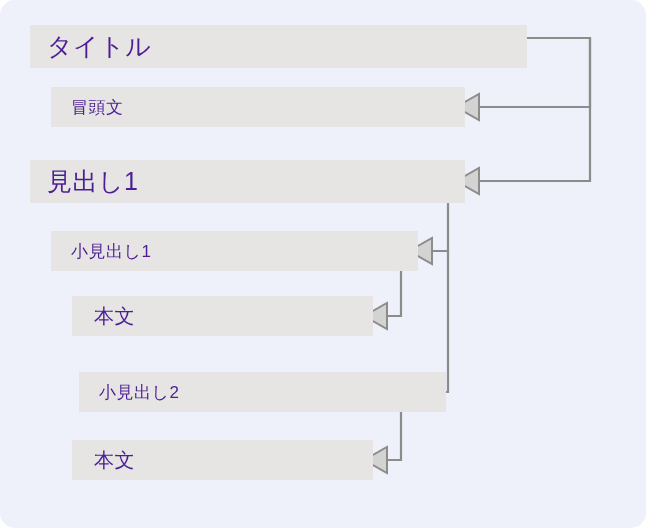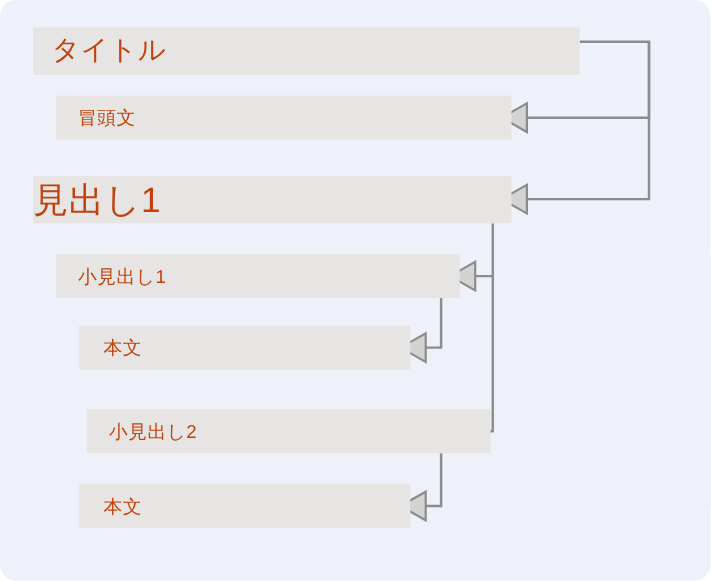--- a/index.html
+++ b/index.html
@@ -28,40 +28,40 @@
     border-radius: 15px;
   }
   .bar {
     position: absolute;
     background: #e6e5e3;
     display: flex;
     align-items: center;
     box-sizing: border-box;
   }
   .bar > .bar-label {
-    color: #c2410c;
+    color: #4c1d95;
     white-space: nowrap;
     line-height: 1;
     letter-spacing: 0.5px;
   }
   
   .lvl-title      { left: 30px;  width: 497px; height: 43px; }
   .lvl-title .bar-label      { font-size: 25px; padding-left: 17px; }
 
   .lvl-lead       { left: 51px;  width: 414px; height: 40px; }
   .lvl-lead .bar-label       { font-size: 17px; padding-left: 20px; }
 
   .lvl-heading    { left: 30px;  width: 435px; height: 43px; }
-  .lvl-heading .bar-label    { font-size: 32px; }
+  .lvl-heading .bar-label    { font-size: 25px; padding-left: 17px; }
 
   .lvl-subheading { left: 51px;  width: 367px; height: 40px; }
   .lvl-subheading .bar-label { font-size: 17px; padding-left: 20px; }
 
   .lvl-body       { left: 72px;  width: 301px; height: 40px; }
-  .lvl-body .bar-label       { font-size: 17px; padding-left: 22px; }
+  .lvl-body .bar-label       { font-size: 20px; padding-left: 22px; }
 
   svg.connectors {
     position: absolute;
     left: 0;
     top: 0;
     width: 646px;
     height: 528px;
     pointer-events: none;
     overflow: visible;
   }

